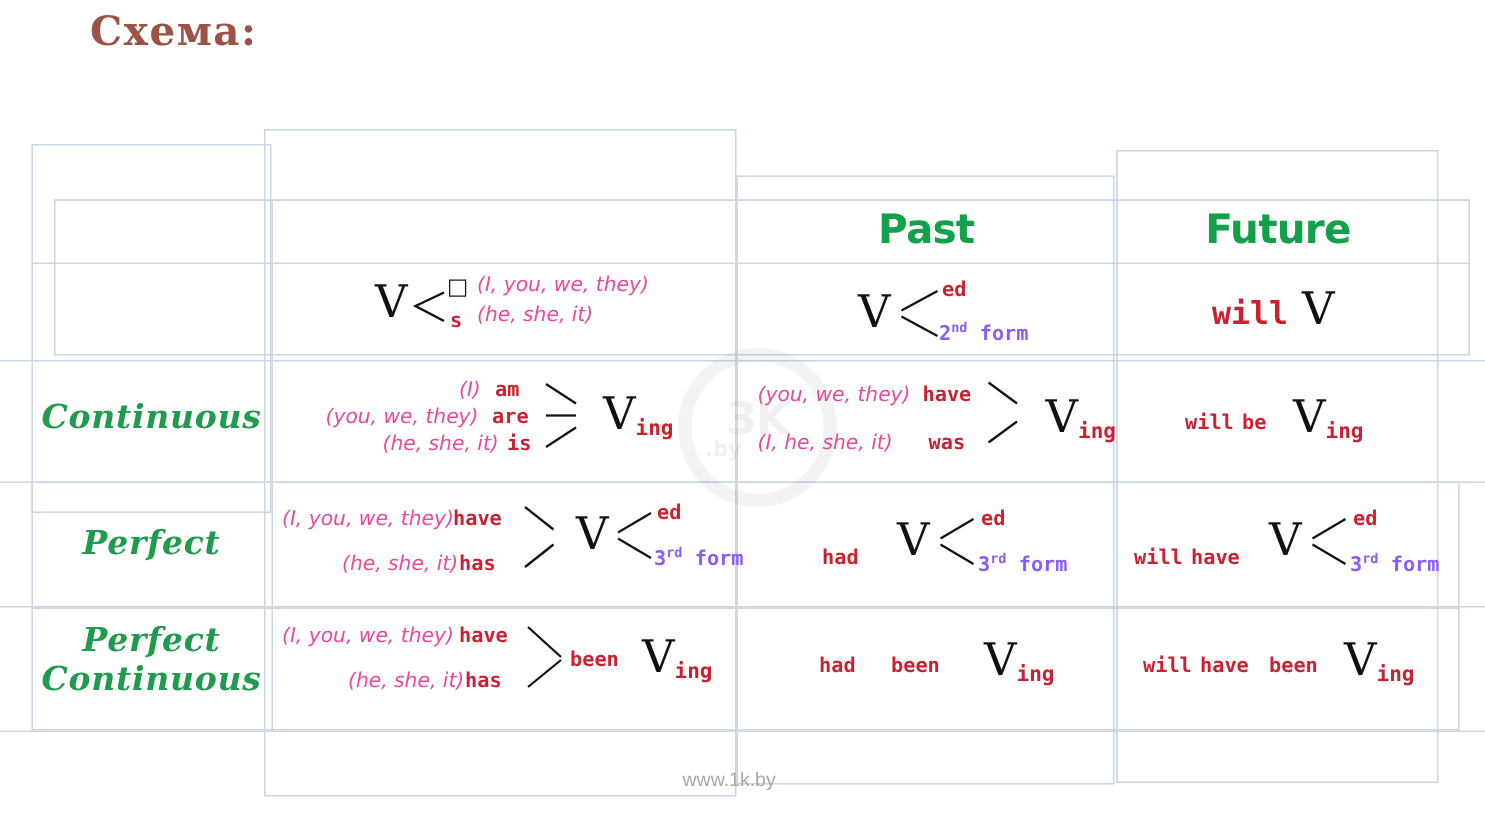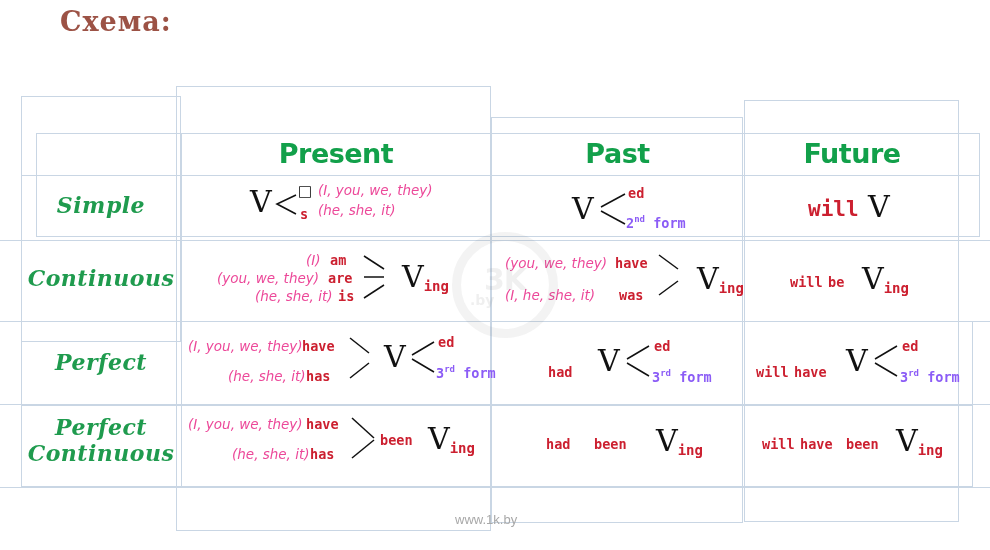--- a/index.html
+++ b/index.html
@@ -138,25 +138,23 @@
   <div class="hline" style="left:21px;  top:175px; width:959px;"></div>
   <div class="hline" style="left:0px;   top:240px; width:990px;"></div>
   <div class="hline" style="left:0px;   top:321px; width:990px;"></div>
   <div class="hline" style="left:0px;   top:404px; width:990px;"></div>
   <div class="hline" style="left:0px;   top:487px; width:990px;"></div>
 
   <div class="vline" style="left:181px; top:133px; height:354px;"></div>
   <div class="vline" style="left:491px; top:117px; height:406px;"></div>
   <div class="vline" style="left:744px; top:100px; height:422px;"></div>
 
-  <div class="colhead" style="left:181px; top:138px; width:310px;">Present</div>
   <div class="colhead" style="left:491px; top:138px; width:253px;">Past</div>
   <div class="colhead" style="left:744px; top:138px; width:216px;">Future</div>
 
-  <div class="rowlabel" style="left:21px; top:193px; width:160px;">Simple</div>
   <div class="rowlabel" style="left:18px; top:266px; width:166px;">Continuous</div>
   <div class="rowlabel" style="left:21px; top:350px; width:160px;">Perfect</div>
   <div class="rowlabel" style="left:18px; top:415px; width:166px; white-space:pre-line;">Perfect
 Continuous</div>
 
   <div class="cell" style="left:250px; top:182px;">
     <span class="vbig" style="position:absolute;left:0px;top:5px;">V</span>
     <div class="brace" style="left:24px;top:10px;">
       <svg width="24" height="26" viewBox="0 0 24 26">
           <path d="M22 3 L3 12 L22 22" fill="none" stroke="#111" stroke-width="1.6"></path>

